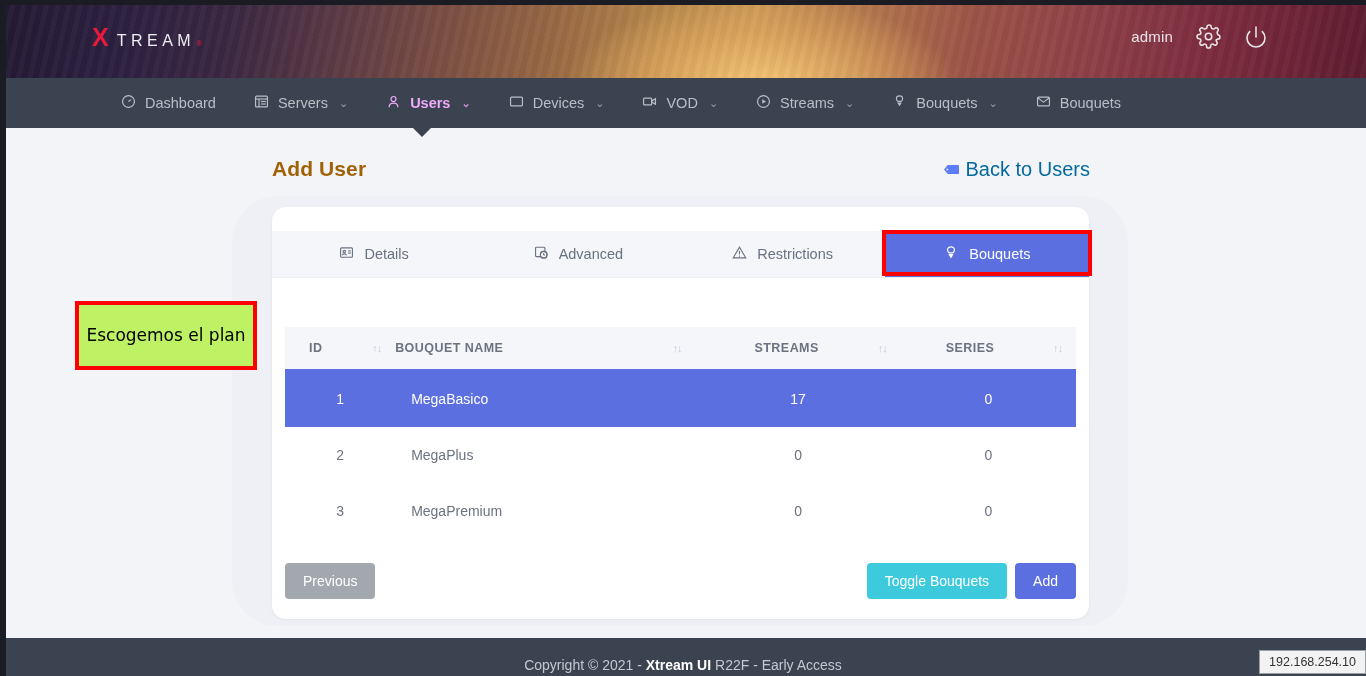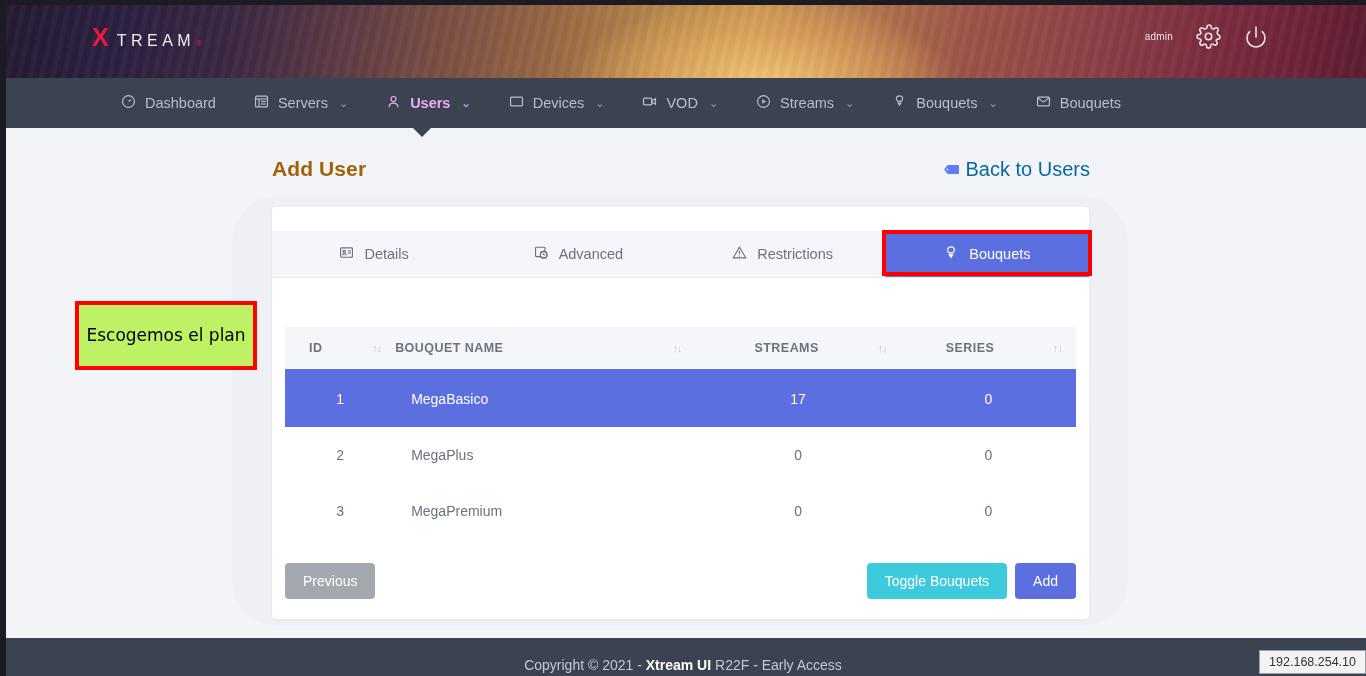--- a/index.html
+++ b/index.html
@@ -55,21 +55,21 @@
   .logo .rest {
     color: #eceef2; font-size: 16px; font-weight: 400; letter-spacing: 4.5px;
     line-height: 1; margin-left: 8px;
   }
   .logo .sup { color:#e8193c; font-size: 8px; margin-left:1px; vertical-align: super; }
 
   .topbar-right {
     position: absolute; right: 98px; top: 24px; z-index: 3;
     display: flex; align-items: center; gap: 23px;
   }
-  .admin-name { color: #e9e4e8; font-size: 10px; letter-spacing: .2px; }
+  .admin-name { color: #e9e4e8; font-size: 15px; letter-spacing: .2px; }
   .icon-btn { display: flex; align-items: center; justify-content: center; cursor: pointer; }
 
   
   .navbar {
     position: absolute; left: 0; top: 78px; width: 1366px; height: 50px;
     background: #3c4350;
     display: flex; align-items: center; padding-left: 14px;
   }
   .nav-inner { display: flex; align-items: center; padding-left: 88px; gap: 0; }
   .nav-item {
@@ -102,21 +102,21 @@
   }
   .page-title { color: #a16207; font-size: 21px; font-weight: 700; letter-spacing: .1px; }
   .back-link {
     display: flex; align-items: center; gap: 7px;
     color: #0369a1; font-size: 20px; cursor: pointer;
   }
 
   
   .card {
     position: absolute; left: 272px; top: 207px; width: 817px; height: 412px;
-    background: #ffffff; border-radius: 4px;
+    background: #ffffff; border-radius: 14px;
     box-shadow: 0 1px 3px rgba(60,70,100,.07);
   }
   .tabs {
     display: flex; width: 100%; height: 47px;
     border-bottom: 1px solid #eceef3;
     margin-top: 24px;
     background: #f5f6f9;
   }
   .tab {
     flex: 1; display: flex; align-items: center; justify-content: center; gap: 10px;

